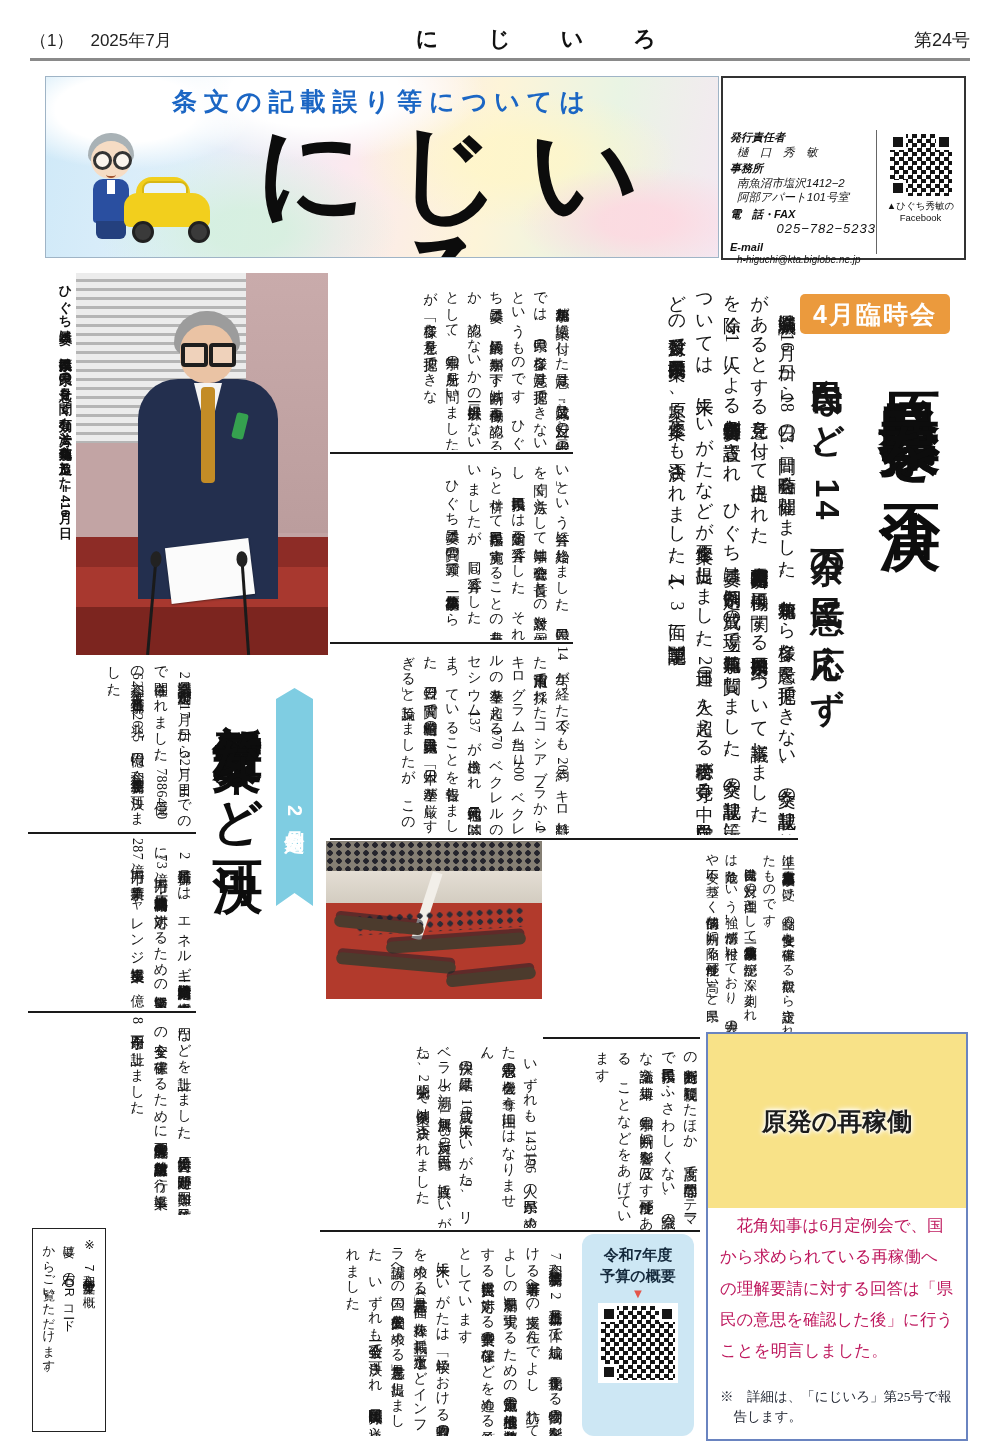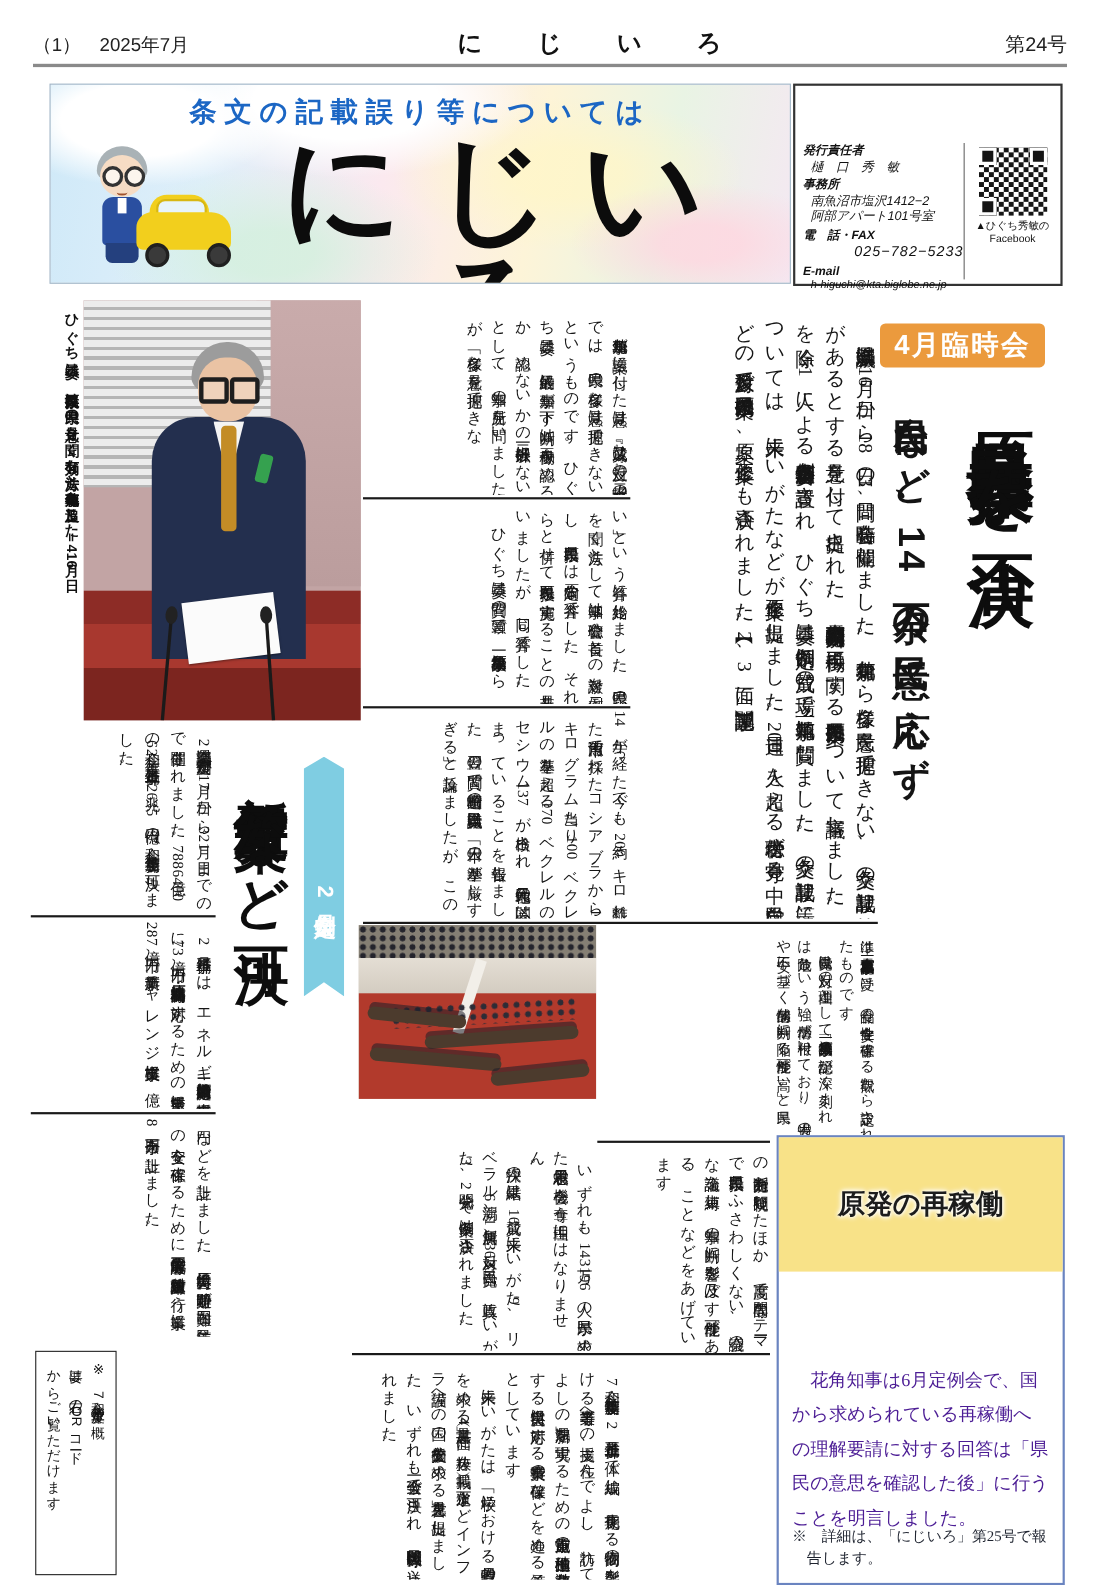--- a/index.html
+++ b/index.html
@@ -121,26 +121,26 @@
   .p2-people{position:absolute;left:30px;top:70px;width:170px;height:20px;
      background-image:radial-gradient(circle at 4px 4px,#2c2c36 2.5px,transparent 3px);background-size:10px 9px;transform:rotate(-3deg);}
   .p2-rail{position:absolute;left:96px;top:30px;width:10px;height:70px;background:#f2efe9;transform:rotate(18deg);}
   .caption-v{position:absolute;writing-mode:vertical-rl;font-family:"Liberation Sans","DejaVu Sans",sans-serif;
      font-weight:bold;font-size:13px;line-height:20px;color:#111;}
   .cap1{left:33px;top:276px;width:42px;height:376px;}
   .cap2{position:absolute;left:326px;top:1002px;width:216px;font-family:"Liberation Sans","DejaVu Sans",sans-serif;
      font-weight:bold;font-size:12.5px;line-height:15px;color:#111;white-space:pre-line;}
   
   .hbox{position:absolute;left:706px;top:1032px;width:258px;height:405px;border:2px solid #6a84c0;background:#fff;}
-  .hbox-head{position:absolute;left:0;top:0;right:0;height:122px;background:#f8e288;
+  .hbox-head{position:absolute;left:0;top:0;right:0;height:174px;background:#f8e288;
      display:flex;flex-direction:column;justify-content:center;}
   .hbox-head div{text-align:center;font-weight:900;font-size:25px;line-height:1.55;color:#1c1c1c;
      text-shadow:0 0 3px #fff,0 0 5px #fff,0 0 6px #fff;}
   .hbox-body{position:absolute;left:12px;right:12px;top:176px;font-family:"Liberation Serif","DejaVu Serif",serif;
-     font-size:16.5px;line-height:1.9;color:#4c1d95;margin-top:29px;}
+     font-size:16.5px;line-height:1.9;color:#be185d;}
   .hbox-note{position:absolute;left:12px;right:10px;top:368px;font-family:"Liberation Serif","DejaVu Serif",serif;
      font-size:13.5px;line-height:1.5;color:#1f2430;white-space:pre-line;top:auto;bottom:12px;}
   
   .qbox{position:absolute;left:582px;top:1234px;width:112px;height:202px;background:#cde7f4;border-radius:12px;text-align:center;}
   .qbox .t{margin-top:10px;font-weight:bold;font-size:15px;color:#14293c;line-height:1.4;}
   .qbox .arrow{color:#e4554a;font-size:13px;line-height:1.2;}
   .qr-budget{width:74px;height:74px;margin:4px auto 0;}
   
   .fnbox{position:absolute;left:32px;top:1228px;width:72px;height:202px;border:1.5px solid #222;background:#fff;}
   .fnbox .tx-f{position:absolute;inset:8px 6px;writing-mode:vertical-rl;white-space:pre-line;
@@ -268,20 +268,32 @@
   <div class="badge-feb"><span>2月定例会</span></div>
   <div class="hl-feb">新年度予算案など可決</div>
   <div class="tx feb-a">　新潟県議会2月定例会が2月17日から3月21日までの日程で開催されました。788億6400万円の令和6年度2月補正予算と1兆2635億円の令和7年度当初予算を可決しました。</div>
   <div class="divider" style="left:28px;top:832px;width:168px;"></div>
   <div class="tx feb-b">　2月補正予算には、エネルギー価格高騰対策家庭向け支援事業に7億3千万円、原油・原材料価格高騰等に対応するための緊急支援に28億7千万円、新事業チャレンジ支援事業に3億</div>
   <div class="divider" style="left:28px;top:1011px;width:168px;"></div>
   <div class="tx feb-c">円などを計上しました。原子力災害時に即時避難が困難な住民等の安全を確保するために要配慮者施設等の放射線防護対策を行う事業に4億8千万円余を計上しました。</div>
   <div class="tx bottom-band">　令和7年度当初予算は、2月補正予算と一体で編成し、長期化する物価高の影響を受ける事業者等への支援、「住んでよし、訪れてよしの新潟県」を実現するための重点施策の積極的推進、激甚化・頻発化する自然災害に対応する事業費の確保などを進める予算としています。
 　未来にいがたは、「学校における教職員の欠員解消を求める意見書」（4面に抜粋を掲載）、「下水道などインフラ設備への国の公的支援を求める意見書」を提出しました。いずれも全会一致で可決され、即日関係大臣等に送られました。</div>
 
+  <div class="qbox">
+    <div class="t">
+      <div>令和7年度</div>
+      <div>予算の概要</div>
+    </div>
+    <div class="arrow">▼</div>
+    <div class="qr qr-budget">
+      <div class="fp fp1"></div>
+      <div class="fp fp2"></div>
+      <div class="fp fp3"></div>
+    </div>
+  </div>
 
   <div class="fnbox">
     <div class="tx-f">※　令和7年度予算の概
 要は、右のQRコード
 からご覧いただけます。</div>
   </div>
 
 </div>
 
 </body></html>

